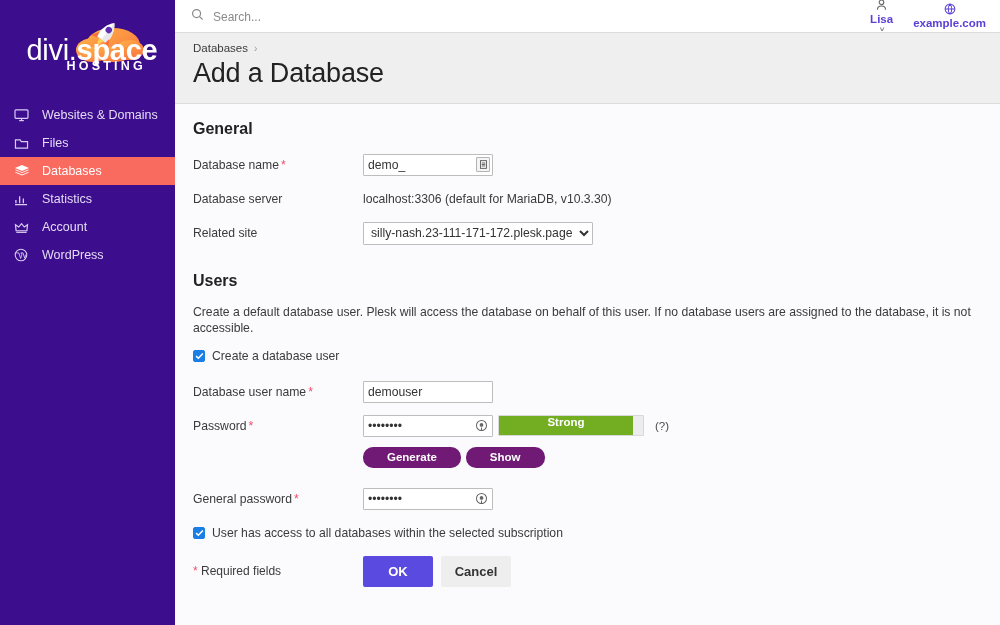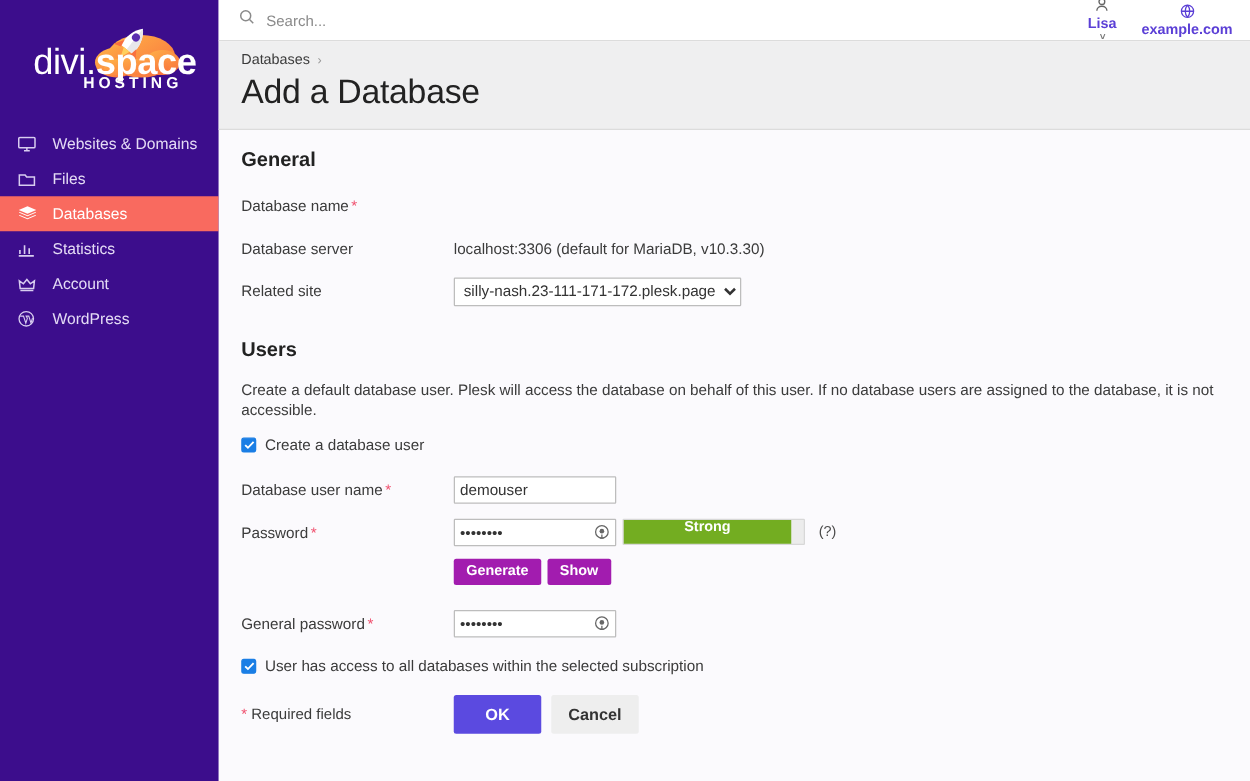--- a/index.html
+++ b/index.html
@@ -179,22 +179,22 @@
     color: #fff; font-size: 11.5px; font-weight: bold;
   }
   .hint { font-size: 11.5px; color: #4a4a4a; margin-left: 11px; }
 
   .btn {
     border: none; cursor: pointer; border-radius: 2px;
     font-family: "Liberation Sans", sans-serif;
     font-weight: bold;
   }
   .btn-red {
-    background: #a21caf; color: #fff;
-    font-size: 11.5px; height: 21px; padding: 0 10px;
+    background: #701a75; color: #fff;
+    font-size: 11.5px; height: 21px; padding: 0 24px; border-radius: 10px;
   }
   .btn-primary {
     background: #5b4ae0; color: #fff;
     font-size: 13px; height: 31px; width: 70px;
   }
   .btn-default {
     background: #eeeeee; color: #333;
     font-size: 13px; height: 31px; width: 70px;
   }
   .btnrow { display: flex; align-items: center; gap: 5px; margin-bottom: 10px; }
@@ -352,20 +352,29 @@
     </div>
 
     <div class="content">
 
       <h2 class="section-title">General</h2>
 
       <div class="frow">
         <div class="flabel">
           <span>Database name</span><span class="req">*</span>
         </div>
+        <div class="inp-wrap">
+          <input class="inp" style="width: 130px;" type="text" value="demo_">
+          <div class="inp-btn">
+            <svg width="7" height="9" viewBox="0 0 8 10" fill="none" stroke="#555" stroke-width="1">
+              <rect x="0.6" y="0.6" width="6.8" height="8.8"></rect>
+                <path d="M2 3.3h4M2 5h4M2 6.7h4"></path>
+            </svg>
+          </div>
+        </div>
       </div>
 
       <div class="frow">
         <div class="flabel">Database server</div>
         <div class="fvalue">localhost:3306 (default for MariaDB, v10.3.30)</div>
       </div>
 
       <div class="frow">
         <div class="flabel">Related site</div>
         <select class="sel">

